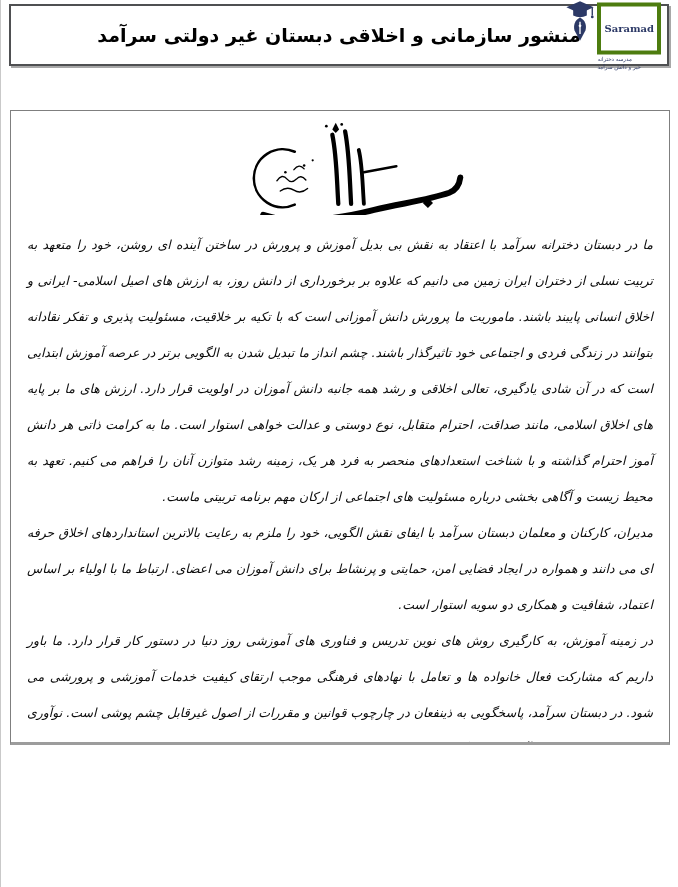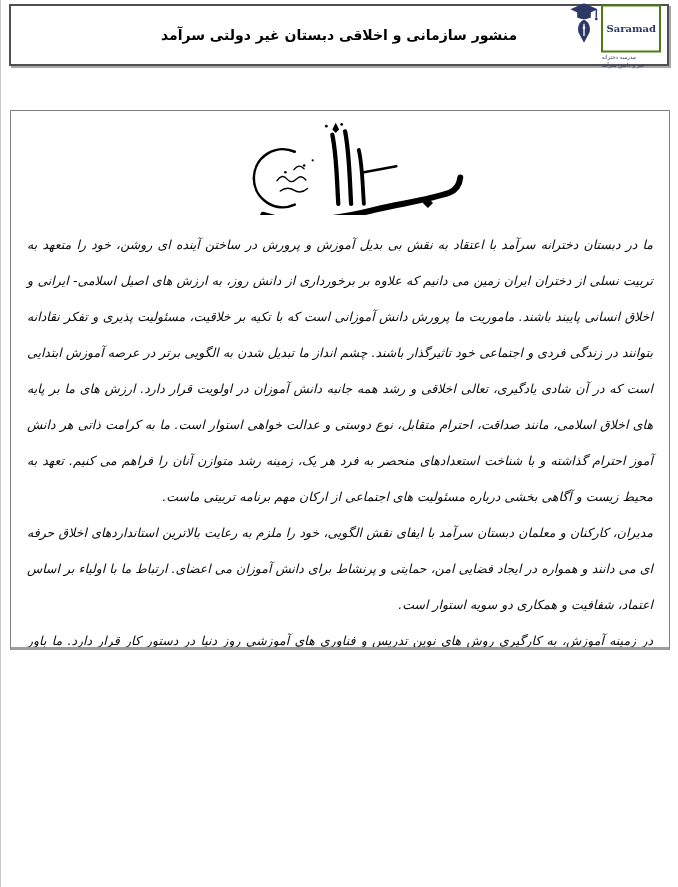--- a/index.html
+++ b/index.html
@@ -9,39 +9,39 @@
   }
   .page-edge{position:absolute;left:0;top:0;width:1px;height:100%;background:#c9c9c9;}
 
   
   .header-box{
     position:absolute;left:9px;top:4px;width:656px;height:58px;
     border:2px solid #4f5052;box-shadow:2px 2px 0 #a8a8a8;
     background:#fff;display:flex;align-items:center;justify-content:center;
   }
   .page-title{
-    direction:rtl;font-weight:bold;font-size:14px;letter-spacing:.2px;color:#000;
+    direction:rtl;font-weight:bold;font-size:19px;letter-spacing:.2px;color:#000;
   }
   .logo{
     position:absolute;right:6px;top:50%;transform:translateY(-50%);
     display:flex;align-items:flex-start;gap:2px;
   }
   .logo-text{display:flex;flex-direction:column;align-items:flex-start;margin-top:3px;}
   .logo-name{
-    font-size:10px;font-weight:bold;color:#2c3966;border:2px solid #4d7c0f;
+    font-size:10px;font-weight:bold;color:#2c3966;border:4px solid #4d7c0f;
     padding:16px 3px;line-height:12px;font-family:"DejaVu Serif", serif;
   }
   .logo-tagline{
     direction:rtl;font-size:5.5px;line-height:7px;color:#2c3966;margin-top:1px;
     white-space:nowrap;
   }
 
   
   .main-box{
-    position:absolute;left:10px;top:110px;width:660px;height:540px;
+    position:absolute;left:10px;top:110px;width:660px;height:635px;
     border:1px solid #7f7f7f;border-bottom:3px solid #9c9c9c;
     background:#fff;box-sizing:border-box;overflow:hidden;
   }
   .bismillah{display:block;margin:10px auto 4px auto;}
   .doc-body{
     direction:rtl;text-align:justify;padding:0 16px;margin-top:12px;
     font-size:12.5px;line-height:36px;font-style:italic;color:#0a0a0a;
   }
   .doc-body p{margin:0;}
   .slogan{

